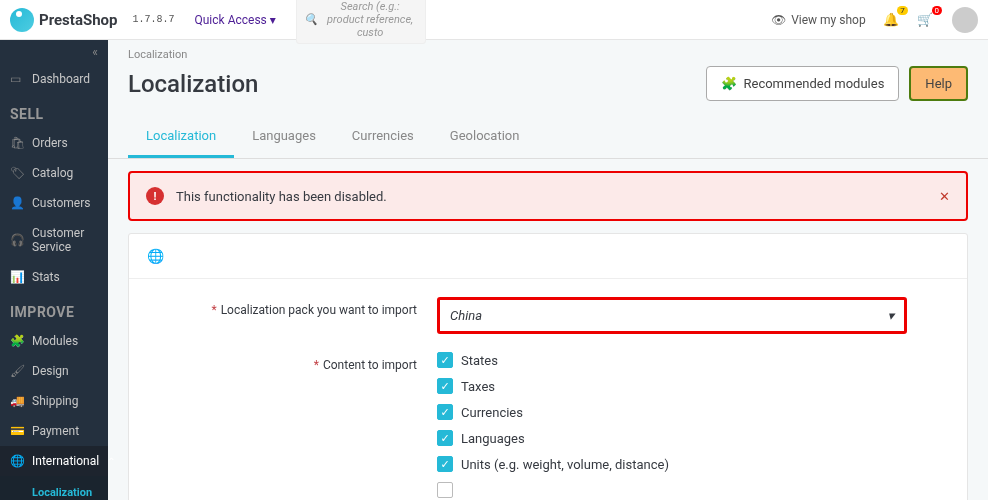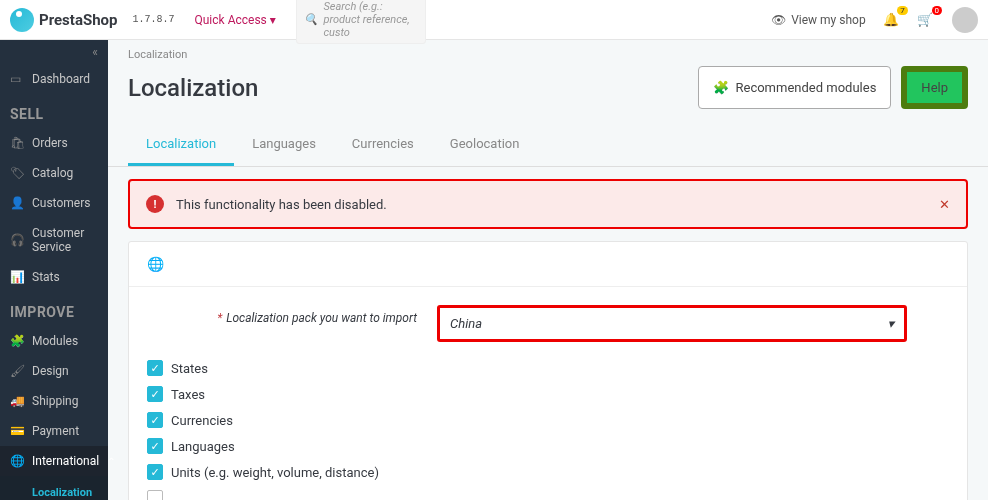--- a/index.html
+++ b/index.html
@@ -1,25 +1,25 @@
 <!DOCTYPE html>
 <html><head>
 <meta charset="utf-8">
 <style>
 * { margin: 0; padding: 0; box-sizing: border-box; font-family: -apple-system, BlinkMacSystemFont, "Segoe UI", Roboto, sans-serif; }
 body { background: #f5f8f9; font-size: 13px; color: #363a41; }
 
 
-.topbar { height: 40px; background: #fff; border-bottom: 1px solid #e5e5e5; display: flex; align-items: center; padding: 0 10px; }
+.topbar { height: 40px; background: #fff; border-bottom: 1px solid #e5e5e5; display: flex; align-items: center; padding: 0 10px; text-align: center; }
 .logo { display: flex; align-items: center; gap: 5px; margin-right: 15px; }
 .logo-icon { width: 24px; height: 24px; background: linear-gradient(135deg,#25b9d7,#4ecde1); border-radius: 50%; position: relative; }
 .logo-icon::before { content:""; position:absolute; left:6px; top:3px; width:6px; height:6px; background:#fff; border-radius:50%; }
 .logo-text { font-weight: bold; color: #363a41; font-size: 15px; }
 .version { font-size: 10px; color: #555; margin-right: 20px; font-family: Liberation Mono, monospace; }
-.quick-access { font-size: 12px; color: #be185d; cursor: pointer; margin-right: 20px; }
+.quick-access { font-size: 12px; color: #4c1d95; cursor: pointer; margin-right: 20px; }
 .search-box { background: #f5f5f5; border: 1px solid #eee; border-radius: 3px; padding: 4px 8px; font-size: 11px; color: #999; width: 130px; display:flex; align-items:center; gap:5px; font-style: italic; }
 .top-right { margin-left: auto; display: flex; align-items: center; gap: 18px; }
 .view-shop { color: #555; font-size: 12px; display:flex; align-items:center; gap:5px;}
 .bell, .cart { color: #6c868e; position: relative; }
 .badge { position:absolute; top:-6px; right:-8px; background:#ffcc00; color:#333; font-size:8px; border-radius:8px; padding:0 3px; }
 .cart .badge { background:#ff0000; color:#fff; }
 .avatar { width: 26px; height: 26px; background: #ccc; border-radius: 50%; }
 
 
 .container { display: flex; }
@@ -38,39 +38,39 @@
 .sidebar .chev { margin-left: auto; font-size: 10px; }
 
 
 .main { flex: 1; padding: 0; }
 .breadcrumb { padding: 8px 20px 0; font-size: 11px; color: #888; }
 .page-header { display: flex; align-items: center; padding: 5px 20px 15px; }
 .page-title { font-size: 24px; font-weight: 500; color: #363a41; }
 .header-actions { margin-left: auto; display: flex; gap: 10px; }
 .btn { border-radius: 4px; padding: 8px 14px; font-size: 13px; cursor: pointer; display:flex; align-items:center; gap:6px; }
 .btn-secondary { background: #fff; border: 1px solid #aaa; color: #444; }
-.btn-help { background:#22c55e; border:6px solid #4d7c0f; color:#444; }
+.btn-help { background:#fdba74; border:2px solid #4d7c0f; color:#444; }
 
 
 .tabs { display: flex; border-bottom: 1px solid #ddd; padding: 0 20px; background: transparent; }
 .tab { padding: 12px 18px; font-size: 13px; color: #888; cursor: pointer; border-bottom: 3px solid transparent; }
 .tab.active { color: #25b9d7; border-bottom-color: #25b9d7; }
 
 
 .alert { margin: 12px 20px; background: #fceae9; border: 2px solid #ed0000; border-radius: 4px; padding: 14px 16px; display:flex; align-items:center; gap:12px; position:relative; }
 .alert-icon { width: 18px; height: 18px; background:#d63031; color:#fff; border-radius:50%; display:flex; align-items:center; justify-content:center; font-size:11px; font-weight:bold; }
 .alert-close { margin-left:auto; color:#c0392b; cursor:pointer; }
 
 
 .card { background: #fff; border: 1px solid #e5e5e5; border-radius: 3px; margin: 0 20px 20px; }
 .card-header { padding: 14px 18px; border-bottom: 1px solid #eee; display:flex; align-items:center; gap:10px; font-size: 14px; font-weight: 500; color:#363a41; }
 .card-body { padding: 18px; }
 
 .form-row { display: flex; margin-bottom: 18px; align-items: flex-start; }
-.form-label { width: 290px; text-align: right; padding-right: 20px; padding-top: 6px; font-size: 12px; font-style: italic; }
+.form-label { width: 290px; text-align: right; padding-right: 20px; padding-top: 6px; font-size: 12px; }
 .req { color: #c23f44; margin-right: 4px; }
 .form-control-wrap { flex: 1; max-width: 470px; }
 .select { width: 100%; border: 1px solid #ccc; border-radius: 3px; padding: 8px 10px; font-size: 13px; display:flex; justify-content:space-between; align-items:center; background:#fff; }
 .select.highlight { border: 3px solid #ed0000; font-style: italic; }
 .checklist { display:flex; flex-direction:column; gap:10px; }
 .check-item { display:flex; align-items:center; gap:8px; font-size:13px; }
 .checkbox { width:16px; height:16px; border:1px solid #bbb; border-radius:2px; display:flex; align-items:center; justify-content:center; }
 .checkbox.on { background:#25b9d7; border-color:#25b9d7; color:#fff; font-size:11px; }
 .card-icon { color:#888; }
 </style>
@@ -195,20 +195,21 @@
           <div class="form-label"><span class="req">*</span><span>Localization pack you want to import</span></div>
           <div class="form-control-wrap">
             <div class="select highlight">
               <span>China</span>
               <span>▾</span>
             </div>
           </div>
         </div>
 
         <div class="form-row">
+          <div class="form-label"><span class="req">*</span><span>Content to import</span></div>
           <div class="form-control-wrap checklist">
             <div class="check-item">
                 <div class="checkbox on">✓</div>
                 <span>States</span>
               </div>
             <div class="check-item">
                 <div class="checkbox on">✓</div>
                 <span>Taxes</span>
               </div>
             <div class="check-item">

